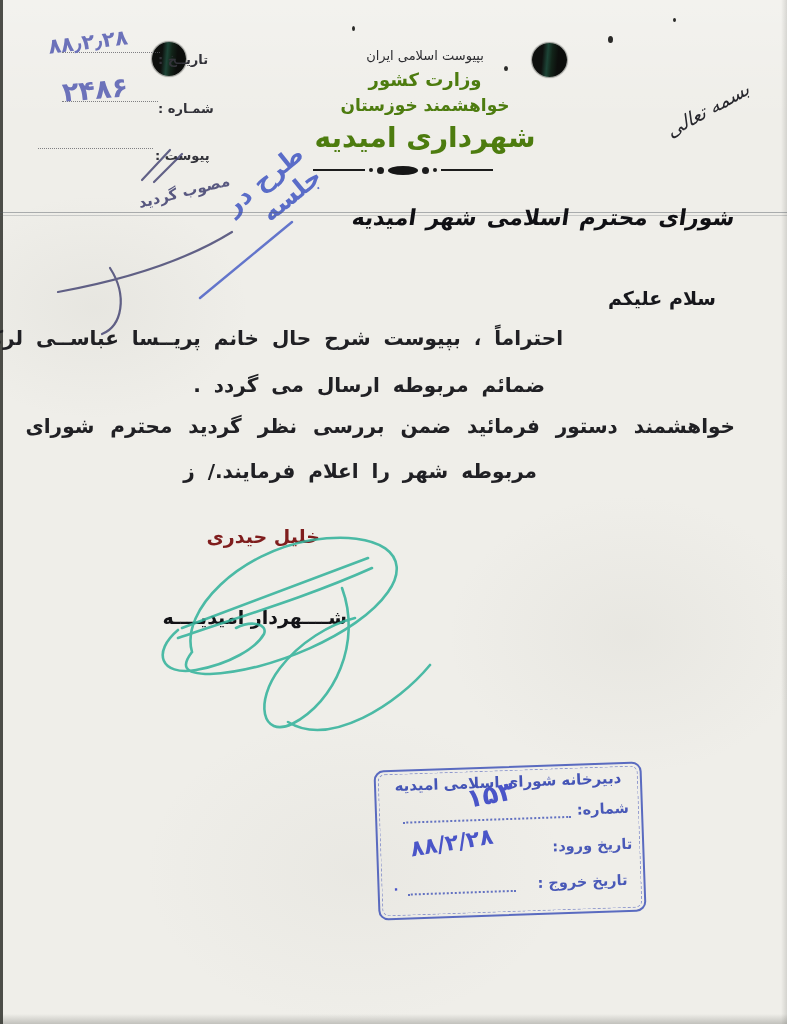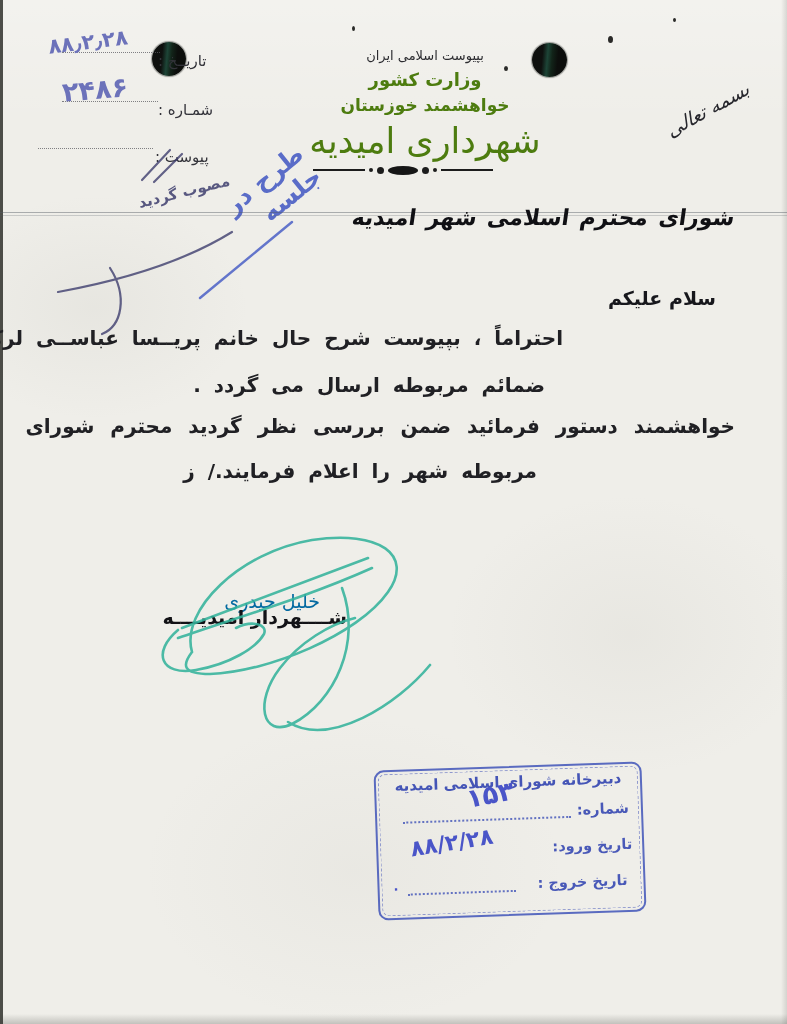--- a/index.html
+++ b/index.html
@@ -22,58 +22,58 @@
   .edge-right{position:absolute;right:0;top:0;width:6px;height:100%;
     background:linear-gradient(270deg, rgba(90,90,85,0.18), transparent);}
 
   .abs{position:absolute;}
 
   
   .lh{left:290px;width:270px;text-align:center;color:#4d7c0f;}
   .lh-country{top:48px;font-size:13px;letter-spacing:1px;color:#2c2c30;}
   .lh-ministry{top:69px;font-size:18px;font-weight:bold;}
   .lh-gov{top:95px;font-size:17px;font-weight:bold;}
-  .lh-city{top:121px;font-size:35px;font-weight:normal;letter-spacing:1px;}
+  .lh-city{top:121px;font-size:28px;font-weight:bold;letter-spacing:1px;}
   .ornament{top:164px;left:313px;width:180px;height:12px;display:flex;align-items:center;justify-content:center;gap:4px;}
   .orn-line{height:2px;background:#1c1c1c;flex:0 0 52px;}
   .orn-dot{width:4px;height:4px;border-radius:50%;background:#1c1c1c;}
   .orn-dot2{width:7px;height:7px;border-radius:50%;background:#1c1c1c;}
   .orn-lens{width:30px;height:9px;border-radius:50%;background:#161616;}
 
   
   .hole{border-radius:50%;
     background:linear-gradient(95deg,#0e100e 30%,#1d4537 44%,#122419 56%,#0c0e0c 72%);
     box-shadow:0 0 1px 1px rgba(20,25,20,0.4);}
   .speck{border-radius:50%;background:#2a2a28;}
 
   
   .besmellah{left:648px;top:98px;width:120px;font-size:19px;font-style:italic;
     color:#26262c;transform:rotate(-29deg) skewX(-8deg);letter-spacing:0px;text-align:center;}
 
   
-  .fld-label{font-size:15px;font-weight:normal;color:#33333a;}
+  .fld-label{font-size:13px;font-weight:bold;color:#33333a;}
   .leader{border-bottom:1.6px dotted #5a5a60;opacity:.75;}
   .hand-blue{color:#6c72ba;font-weight:bold;}
 
   
   .rule1{left:0;top:212px;width:100%;height:1px;background:rgba(85,90,100,0.45);}
   .rule2{left:0;top:215px;width:100%;height:1px;background:rgba(85,90,100,0.25);}
 
   
   .recipient{right:52px;top:205px;font-size:22px;font-weight:bold;color:#101014;
     transform:skewX(-8deg);letter-spacing:.5px;word-spacing:3px;}
   .salutation{right:71px;top:287px;font-size:19px;font-weight:bold;color:#17171c;}
   .bodyline{font-size:20px;color:#202024;word-spacing:6px;white-space:nowrap;font-weight:bold;}
   .bl1{right:224px;top:326px;}
   .bl2{right:242px;top:373px;}
   .bl3{right:52px;top:414px;word-spacing:9px;}
   .bl4{right:250px;top:459px;}
 
   
-  .sig-name{right:467px;top:590px;font-size:19px;font-weight:normal;color:#0369a1;}
+  .sig-name{right:467px;top:525px;font-size:19px;font-weight:bold;color:#7f1d1d;}
   .sig-title{right:440px;top:606px;font-size:19px;font-weight:bold;color:#121216;}
   .sig-svg{left:130px;top:500px;}
 
   
   .note-blue{left:158px;top:186px;width:170px;font-size:25px;font-weight:bold;color:#4a5fc5;
     transform:rotate(-39deg);opacity:.9;letter-spacing:1px;}
   .note-dark{left:62px;top:192px;width:170px;font-size:15px;font-weight:bold;color:#3e3e6e;
     transform:rotate(-14deg);opacity:.85;letter-spacing:1px;}
   .scribbles{left:30px;top:140px;}
 

